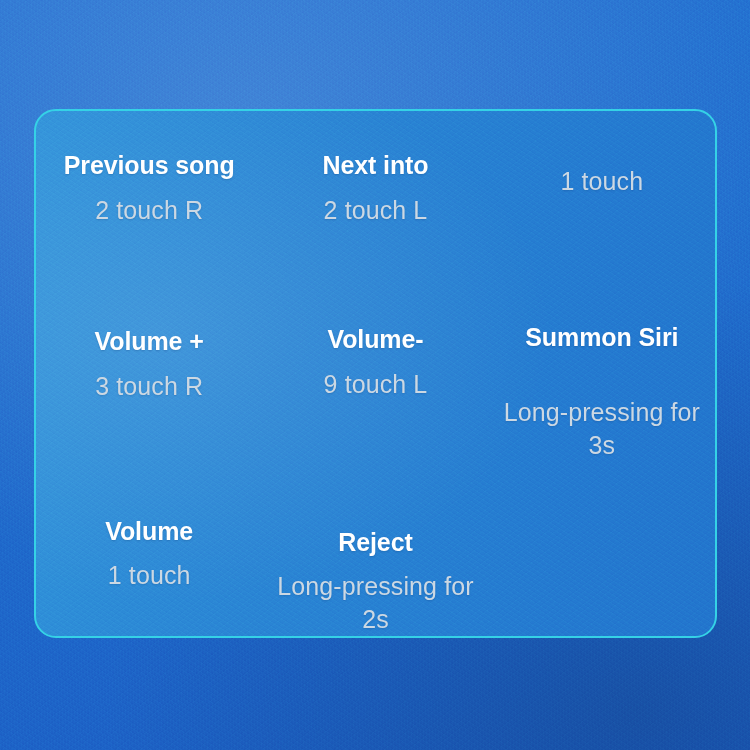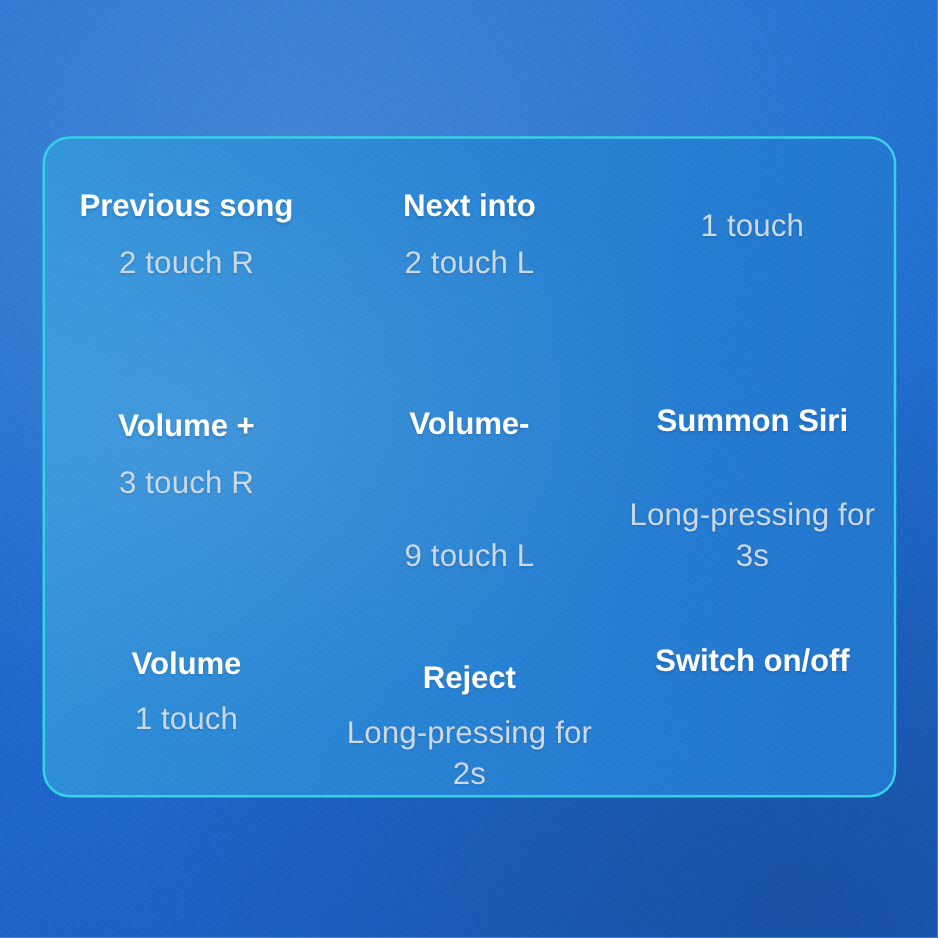--- a/index.html
+++ b/index.html
@@ -111,21 +111,21 @@
     letter-spacing:.1px;
     text-shadow:0 1px 2px rgba(0,40,90,.18);
   }
 
   
   .cell-r0c0 { padding-top:40px; }
   .cell-r0c1 { padding-top:40px; }
   .cell-r0c2 { padding-top:40px; }
 
   .cell-r1c0 { padding-top:60px; }
-  .cell-r1c1 { padding-top:58px;justify-content:space-between; }
+  .cell-r1c1 { padding-top:58px; }
   .cell-r1c2 { padding-top:56px;gap:30px; }
 
   .cell-r2c0 { padding-top:55px; }
   .cell-r2c1 { padding-top:66px; }
   .cell-r2c2 { padding-top:53px; }
 
   .cell-r2c2 .gesture-desc { line-height:1.30; }
 </style>
 </head>
 <body>
@@ -168,17 +168,16 @@
       <div class="gesture-title">Volume</div>
       <div class="gesture-desc">1 touch</div>
     </div>
 
     <div class="gesture-cell cell-r2c1">
       <div class="gesture-title">Reject</div>
       <div class="gesture-desc">Long-pressing for 2s</div>
     </div>
 
     <div class="gesture-cell cell-r2c2">
-      <div class="gesture-title">Switch on/off</div>
     </div>
 
   </div>
 </div>
 
 </body></html>

